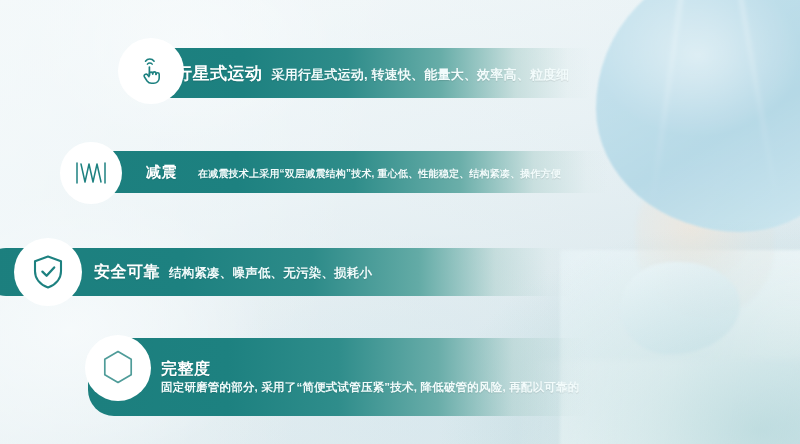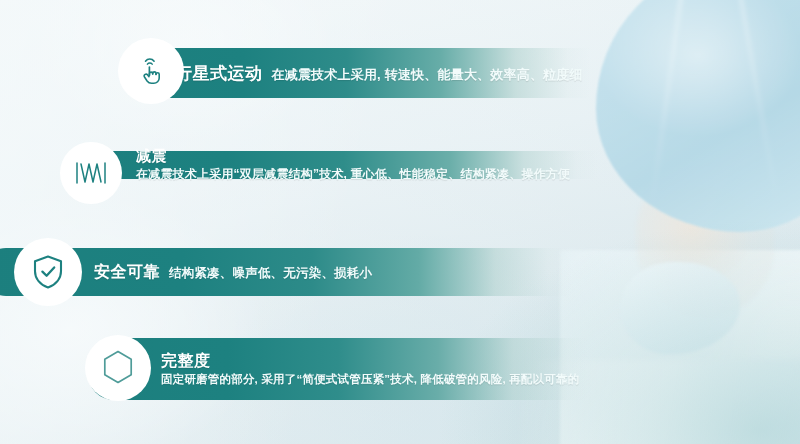--- a/index.html
+++ b/index.html
@@ -168,23 +168,23 @@
     background: #ffffff;
     display: flex;
     align-items: center;
     justify-content: center;
     box-shadow: 0 0 0 0 rgba(0,0,0,0);
   }
   .medallion svg { display: block; }
 
   
   #row1 { left: 121px; top: 48px;  width: 470px; height: 50px; }
-  #row2 { left: 68px;  top: 151px; width: 530px; height: 28px; }
+  #row2 { left: 78px;  top: 151px; width: 530px; height: 42px; }
   #row3 { left: -18px; top: 248px; width: 590px; height: 48px; }
-  #row4 { left: 88px;  top: 338px; width: 500px; height: 62px; }
+  #row4 { left: 88px;  top: 338px; width: 500px; height: 78px; }
 
   #row1 .bar-fill {
     background: linear-gradient(90deg,
       #1c7f7e 0%, #1d8180 26%, #2e8c8a 48%, #67ada8 68%,
       rgba(170,206,202,.55) 84%, rgba(200,223,220,.12) 95%, rgba(210,228,226,0) 100%);
   }
   #row2 .bar-fill {
     background: linear-gradient(90deg,
       #1c7f7e 0%, #1d8180 30%, #2f8d8a 52%, #6aaea9 72%,
       rgba(172,207,203,.5) 86%, rgba(202,224,221,.10) 96%, rgba(210,228,226,0) 100%);
@@ -208,21 +208,21 @@
 
   
   #row1 .bar-text { margin-left: 54px; }
   #row2 .bar-text { margin-left: 68px; }
   #row3 .bar-text { margin-left: 112px; }
   #row4 .bar-text { margin-left: 73px; }
 
   #row1 .bar-title { font-size: 17px; }
   #row1 .bar-desc  { font-size: 13px; }
   #row2 .bar-title { font-size: 15px; }
-  #row2 .bar-desc  { font-size: 12px; }
+  #row2 .bar-desc  { font-size: 10px; margin-left: 12px; }
   #row3 .bar-title { font-size: 16px; }
   #row3 .bar-desc  { font-size: 12.5px; }
   #row4 .bar-title { font-size: 16px; }
   #row4 .bar-desc  { font-size: 11.5px; }
 
   #row4 .bar-text { align-items: center; }
 </style>
 </head>
 <body>
 
@@ -235,21 +235,21 @@
   <div class="bg-face"></div>
   <div class="bg-mask"></div>
   <div class="bg-cap"></div>
   <div class="bg-layer bg-wash"></div>
   <div class="bg-layer bg-tint"></div>
 
   <div class="bar rounded-left" id="row1">
     <div class="bar-fill"></div>
     <div class="bar-text">
       <span class="bar-title">行星式运动</span>
-      <span class="bar-desc">在减震技术上采用, 转速快、能量大、效率高、粒度细</span>
+      <span class="bar-desc">采用行星式运动, 转速快、能量大、效率高、粒度细</span>
     </div>
   </div>
   <div class="medallion" id="med1">
     <span>
       <svg width="34" height="34" viewBox="0 0 34 34" fill="none">
         <path d="M11.5 7.2a5.4 5.4 0 0 1 8.6 0" stroke="#1d8180" stroke-width="1.6" stroke-linecap="round"></path>
         <path d="M13.4 10.1a3.1 3.1 0 0 1 4.8 0" stroke="#1d8180" stroke-width="1.5" stroke-linecap="round"></path>
         <path d="M15.4 13.1v8.2" stroke="#1d8180" stroke-width="1.7" stroke-linecap="round"></path>
         <path d="M15.4 21.3v-1.6c0-.9.8-1.6 1.7-1.6.9 0 1.6.7 1.6 1.6v.3" stroke="#1d8180" stroke-width="1.6" stroke-linecap="round"></path>
         <path d="M18.7 20v-.6c0-.9.8-1.5 1.7-1.5.9 0 1.6.7 1.6 1.6v1" stroke="#1d8180" stroke-width="1.6" stroke-linecap="round"></path>

